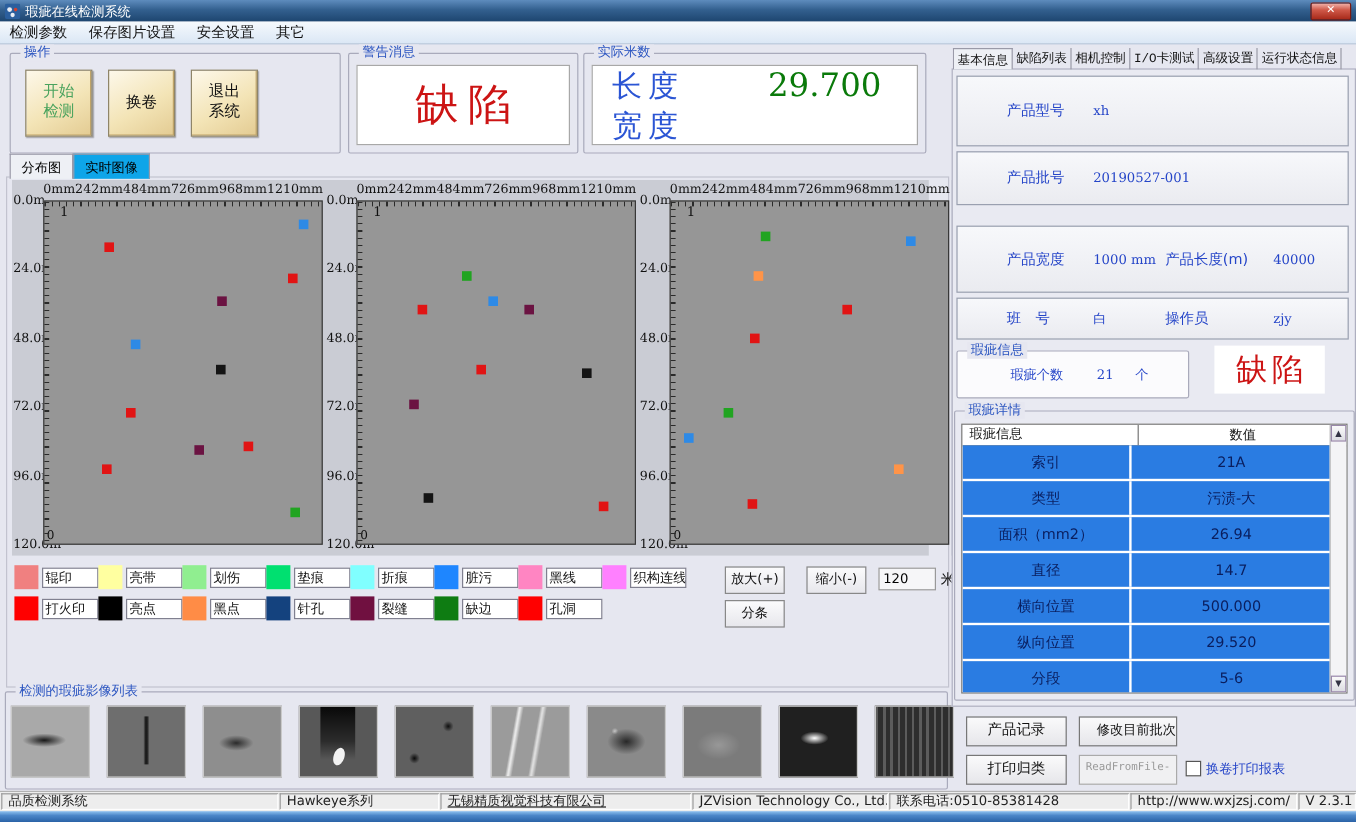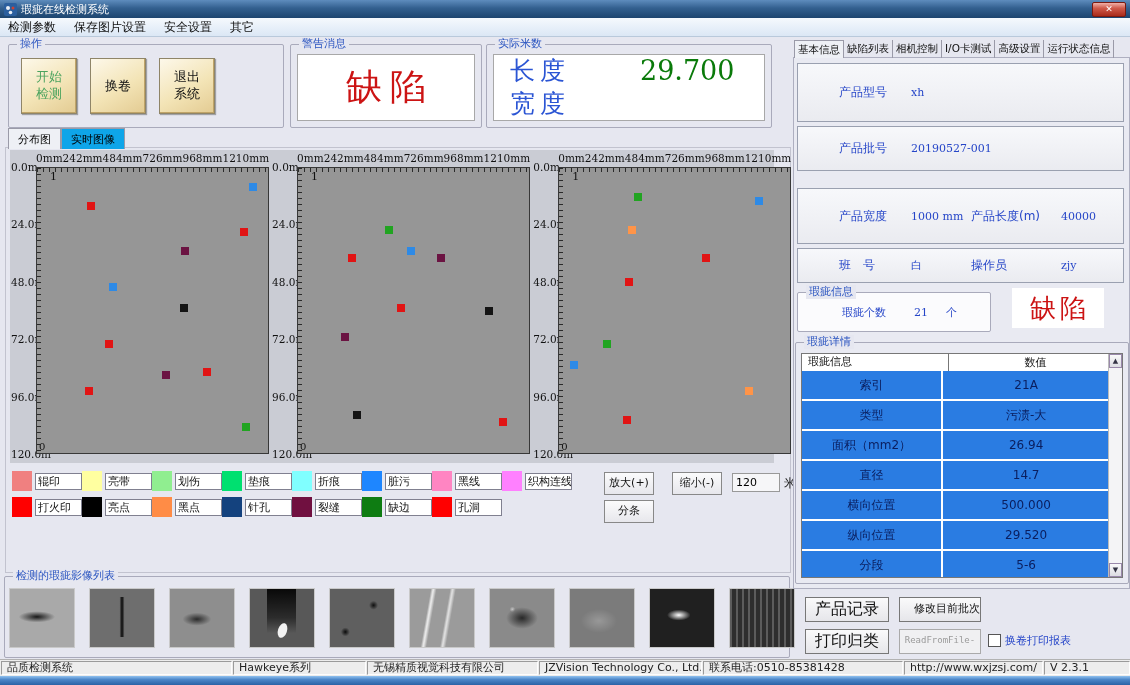--- a/index.html
+++ b/index.html
@@ -36,21 +36,21 @@
 
   
   .warn-group{left:290px;top:44px;width:190px;height:82px;}
   .warn-box{position:absolute;left:6px;right:6px;top:9px;bottom:6px;background:#fff;border:1px solid #a8a8a8;
     display:flex;align-items:center;justify-content:center;}
   .warn-text{color:#cc1414;font-size:36px;font-family:"DejaVu Serif",serif;letter-spacing:8px;padding-left:8px;}
 
   
   .meter-group{left:486px;top:44px;width:284px;height:82px;}
   .meter-box{position:absolute;left:6px;right:6px;top:9px;bottom:6px;background:#fff;border:1px solid #a8a8a8;
-    display:flex;flex-direction:column;justify-content:flex-end;padding-left:16px;box-sizing:border-box;}
+    display:flex;flex-direction:column;justify-content:center;padding-left:16px;box-sizing:border-box;}
   .meter-row{display:flex;align-items:center;}
   .m-label{color:#2b55d4;font-size:25px;width:96px;letter-spacing:5px;}
   .m-value{font-family:"DejaVu Serif",serif;font-size:27px;margin-left:34px;}
   .m-green{color:#0a7a0a;}
   .m-red{color:#d41414;}
 
   
   .view-tabs{position:absolute;left:8px;top:128px;display:flex;font-size:11px;z-index:3;}
   .vtab{padding:3px 9px 2px 9px;border:1px solid #9a9aa8;border-bottom:none;background:#0ea5e9;cursor:pointer;}
   .vtab.active{background:#eef0f5;}
@@ -117,32 +117,32 @@
   .t9::after{background:radial-gradient(ellipse 15px 7px at 45% 45%,#ffffff,rgba(255,255,255,0) 78%);}
   .t10::after{background:repeating-linear-gradient(90deg,rgba(255,255,255,.4) 0 2px,transparent 2px 6px);opacity:.55;}
 
   
   .statusbar{position:absolute;left:0;top:659px;width:1130px;height:17px;background:#ededed;
     border-top:1px solid #b2b2b2;display:flex;box-sizing:border-box;}
   .seg{margin:1px 0 1px 1px;padding:0 5px;border:1px solid;border-color:#9a9a9a #fdfdfd #fdfdfd #9a9a9a;
     font-size:11px;line-height:12px;color:#222;overflow:hidden;white-space:nowrap;box-sizing:border-box;}
   .seg:nth-child(1){width:231px;}
   .seg:nth-child(2){width:133px;}
-  .seg:nth-child(3){width:171px;}
+  .seg:nth-child(3){width:209px;text-decoration:underline;}
   .seg:nth-child(4){width:163px;}
   .seg:nth-child(5){width:200px;}
   .seg:nth-child(6){width:139px;}
   .seg:nth-child(7){flex:1;}
   .taskbar{position:absolute;left:0;bottom:0;width:1130px;height:9px;
     background:linear-gradient(180deg,#8fc1ef 0%,#4c86c8 40%,#2a62a6 100%);}
 
   
   .rpanel-bg{position:absolute;left:793px;top:57px;width:335px;height:530px;border:1px solid #aeafc0;background:#e9eaf2;}
   .rtabs{position:absolute;left:794px;top:40px;width:335px;height:18px;display:flex;font-size:10.5px;overflow:hidden;z-index:3;}
-  .rtab{padding:2px 3px;border-right:1px solid #9a9aa8;white-space:nowrap;background:transparent;cursor:pointer;color:#111;}
+  .rtab{padding:2px 3px;border-right:1px solid #9a9aa8;white-space:nowrap;background:transparent;cursor:pointer;color:#111;font-family:Liberation Mono, monospace;}
   .rtab.active{background:#eef0f5;border:1px solid #9a9aa8;border-bottom:none;}
 
   .irow{position:absolute;left:797px;width:327px;background:linear-gradient(#f7f8fb,#eaebf0);
     border:1px solid #9aa0b0;display:flex;align-items:center;padding-left:41px;box-sizing:border-box;}
   .ir1{top:63px;height:59px;}
   .ir2{top:126px;height:45px;}
   .ir3{top:188px;height:56px;}
   .ir4{top:248px;height:35px;}
   .ilabel{color:#2545c8;font-size:12px;width:72px;flex:0 0 72px;}
   .ilabel2{color:#2545c8;font-size:12px;width:90px;flex:0 0 90px;}
@@ -167,21 +167,21 @@
   .drow{height:28px;display:flex;background:#2a7ce2;border-bottom:2px solid #fff;color:#0a1e5e;font-size:12px;}
   .dc1{width:46%;display:flex;align-items:center;justify-content:center;border-right:2px solid #fff;box-sizing:border-box;}
   .dc2{flex:1;display:flex;align-items:center;justify-content:center;border-radius:12px;}
   .dscroll{position:absolute;right:0;top:0;bottom:0;width:13px;background:#f4f4f6;border-left:1px solid #bbb;}
   .ds-arrow{position:absolute;left:0;right:0;height:14px;font-size:7px;text-align:center;line-height:13px;color:#334;
     background:linear-gradient(#fafafa,#dcdce2);border:1px solid #98a;box-sizing:border-box;cursor:pointer;}
   .ds-up{top:0;}
   .ds-down{bottom:0;}
 
   .act-btn{position:absolute;background:linear-gradient(#fafafb,#e6e6ea);border:1px solid #777;
-    font-size:16px;color:#111;text-align:center;cursor:pointer;}
+    font-size:12px;color:#111;text-align:center;cursor:pointer;}
   .ab1{left:805px;top:597px;width:82px;height:23px;line-height:21px;}
   .ab2{left:899px;top:597px;width:80px;height:23px;line-height:21px;font-size:11px;text-align:right;}
   .ab3{left:805px;top:629px;width:82px;height:23px;line-height:21px;}
   .ab4{left:899px;top:629px;width:80px;height:23px;line-height:21px;color:#9a9a9a;
     font-family:"DejaVu Sans Mono",monospace;font-size:9px;background:#f0f0f2;border-color:#aaa;overflow:hidden;}
   .cb-wrap{position:absolute;left:988px;top:633px;display:flex;align-items:center;gap:4px;}
   .cb{width:11px;height:11px;background:#fff;border:1px solid #555;flex:0 0 11px;cursor:pointer;}
   .cb-label{color:#2545c8;font-size:11px;white-space:nowrap;}
 </style>
 </head>

